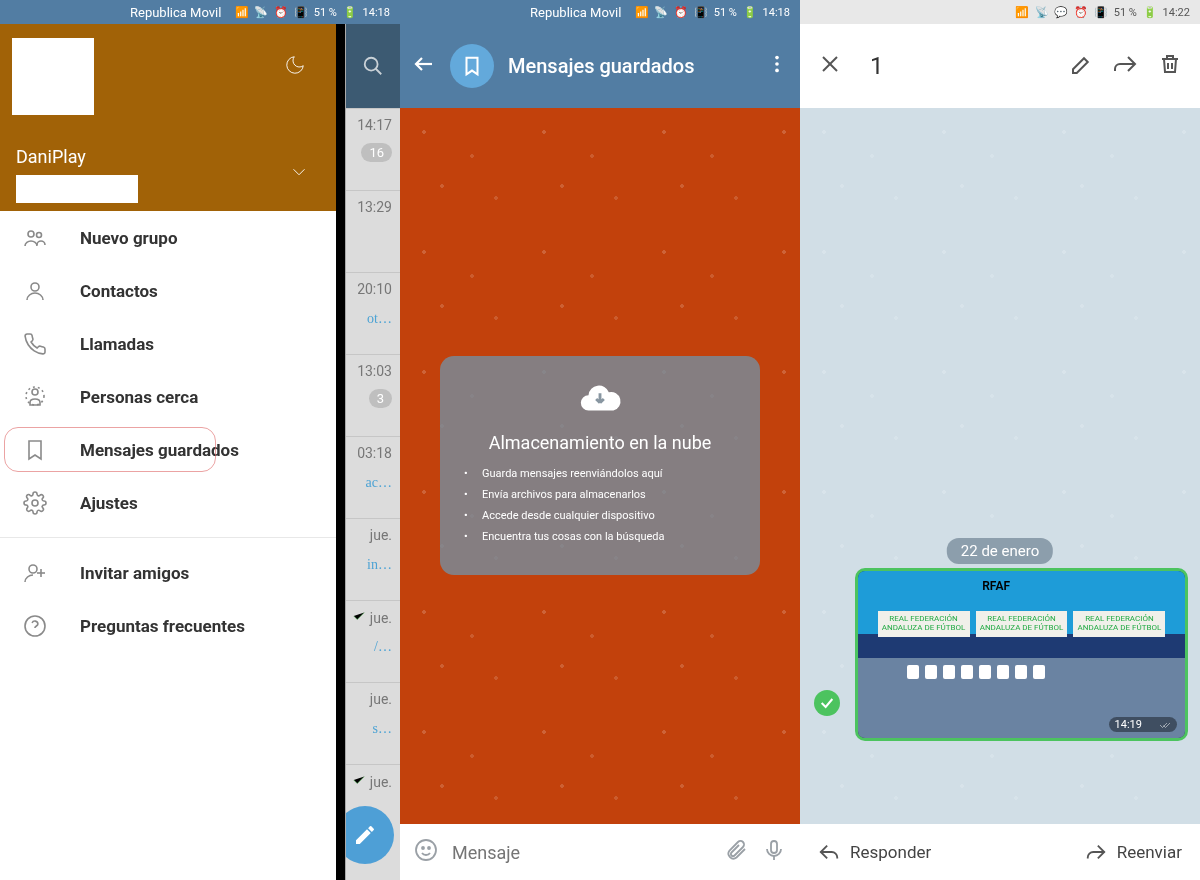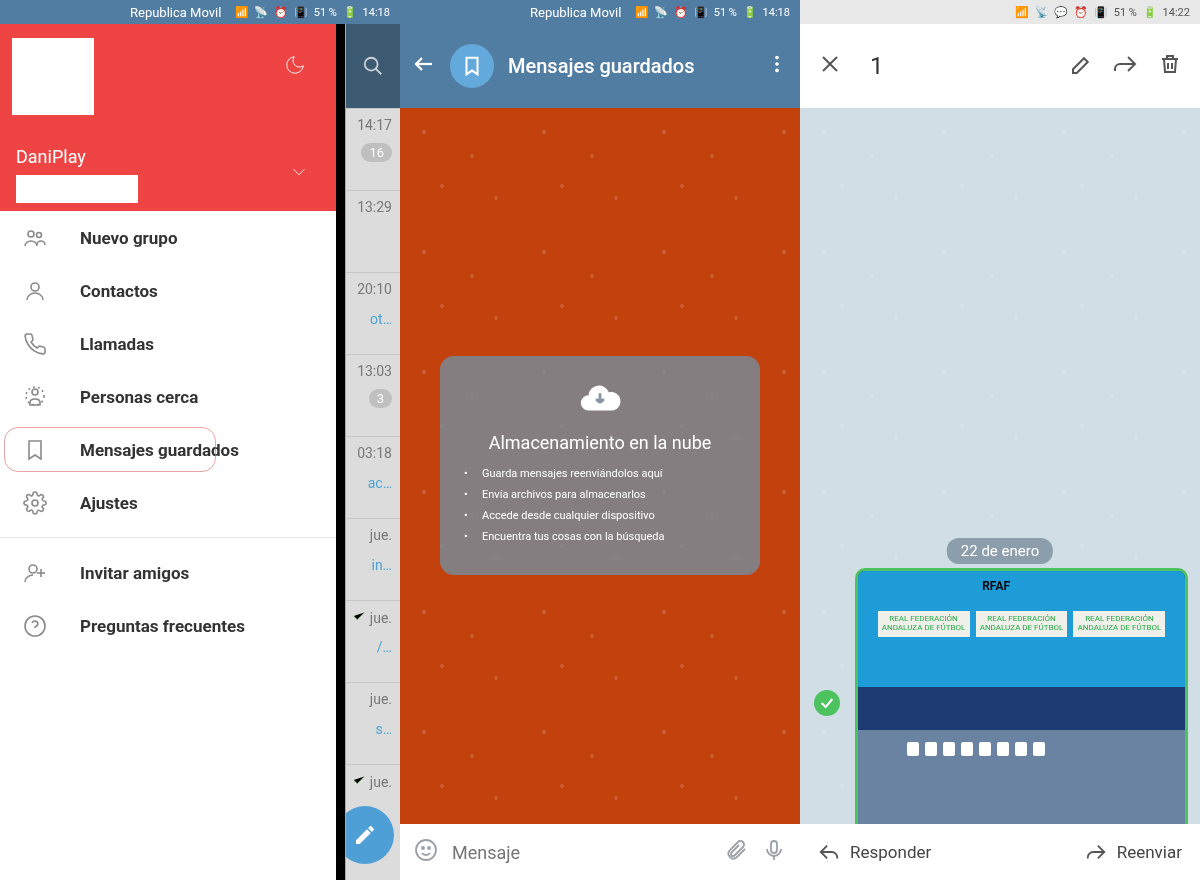--- a/index.html
+++ b/index.html
@@ -7,21 +7,21 @@
   .panel { height: 100%; display: flex; flex-direction: column; }
   .p1 { width: 400px; }
   .p2 { width: 400px; }
   .p3 { width: 400px; }
 
   
   .statusbar { height: 24px; background: #527da3; display: flex; align-items: center; justify-content: flex-end; color: #fff; font-size: 11px; padding: 0 10px; gap: 6px; }
   .statusbar .carrier { margin-right: auto; margin-left: 120px; font-size: 13px; }
 
   
-  .drawer-head { background: #ef4444; height: 187px; position: relative; color: #fff; }
+  .drawer-head { background: #a16207; height: 187px; position: relative; color: #fff; }
   .avatar-sq { width: 82px; height: 77px; background: #fff; position: absolute; top: 14px; left: 12px; }
   .moon { position: absolute; top: 30px; right: 30px; }
   .moon svg { width: 22px; height: 22px; stroke: #fff; }
   .acct-name { position: absolute; bottom: 44px; left: 16px; font-size: 18px; }
   .acct-phone-cover { position: absolute; bottom: 8px; left: 16px; width: 122px; height: 28px; background: #fff; }
   .expand-arrow { position: absolute; bottom: 24px; right: 26px; }
   .expand-arrow svg { width: 22px; height: 22px; stroke: #fff; }
 
   .menu-list { background: #fff; flex: 1; }
   .menu-item { display: flex; align-items: center; height: 53px; padding-left: 22px; cursor: pointer; position: relative; font-weight: bold; }
@@ -33,21 +33,21 @@
     content: ""; position: absolute; left: 4px; right: 120px; top: 4px; bottom: 4px;
     border: 1px solid #d66; border-radius: 14px; opacity: .6; pointer-events: none;
   }
 
   
   .chat-strip { width: 55px; background: #dcdcdc; position: absolute; left: 345px; top: 24px; bottom: 0; border-left: 1px solid #aaa; overflow: hidden; }
   .strip-top { height: 84px; background: #3c5a72; display:flex; align-items:center; justify-content:center; }
   .strip-top svg { width:22px; height:22px; stroke:#c9d1d7; fill:none; stroke-width:2; }
   .strip-row { height: 82px; position: relative; border-top: 1px solid #c6c6c6; font-size:14px; color:#777; }
   .strip-row .t { position:absolute; top:8px; right:8px; }
-  .strip-row .sn { position:absolute; top:38px; right:8px; left:8px; text-align:right; color:#4da3d4; white-space:nowrap; overflow:hidden; }
+  .strip-row .sn { position:absolute; top:38px; right:8px; left:8px; text-align:right; color:#4da3d4; white-space:nowrap; overflow:hidden;font-family:Liberation Serif, serif; }
   .strip-row .badge { position:absolute; top:34px; right:8px; background:#bfbfbf; color:#fff; border-radius:12px; padding:2px 8px; font-size:13px; }
   .strip-row .chk svg{ width:14px; height:14px; stroke:#4caf50; display:inline; }
   .fab { position:absolute; bottom:16px; right:6px; width:58px; height:58px; border-radius:50%; background:#4e9fd6; display:flex; align-items:center; justify-content:center; }
   .fab svg { width:24px; height:24px; fill:#fff; }
 
   
   .p2 { position: relative; background: #d1dee6; }
   .header2 { height: 84px; background: #527da3; display:flex; align-items:center; color:#fff; padding:0 12px; gap:14px; }
   .header2 .back svg { width:24px; height:24px; stroke:#fff; fill:none; stroke-width:2.2; }
   .saved-avatar { width: 44px; height:44px; border-radius:50%; background:#63a9db; display:flex; align-items:center; justify-content:center; }
@@ -77,21 +77,21 @@
   .p3 { background:#fff; position:relative; }
   .statusbar3 { height:24px; background:#e8e8e8; color:#555; display:flex; align-items:center; justify-content:flex-end; padding:0 10px; gap:6px; font-size:11px; }
   .sel-header { height:84px; display:flex; align-items:center; padding:0 18px; gap:20px; }
   .sel-header svg { width:24px; height:24px; stroke:#555; fill:none; stroke-width:2; }
   .sel-header .cnt { font-size:24px; color:#333; flex:1; margin-left:8px; }
   .sel-header .act { cursor:pointer; }
 
   .p3-body { position:absolute; top:108px; left:0; right:0; bottom:56px; background:#d1dee6; }
   .p3-body .doodle-bg { position:absolute; inset:0; }
   .date-pill { position:absolute; top:430px; left:50%; transform:translateX(-50%); background:rgba(120,140,155,.78); color:#fff; font-size:15px; padding:4px 14px; border-radius:12px; }
-  .msg-photo { position:absolute; top:460px; right:12px; left:55px; height:312px; border:3px solid #4cc35f; border-radius:10px; overflow:hidden; background:#1e3a4a; }
+  .msg-photo { position:absolute; top:460px; right:12px; left:55px; height:173px; border:3px solid #4cc35f; border-radius:10px; overflow:hidden; background:#1e3a4a; }
   .msg-photo .arena {
     position:absolute; inset:0;
     background: linear-gradient(#1e9cd8 0 38%, #1e3a73 38% 52%, #6a83a2 52% 100%);
   }
   .msg-photo .banner1 { position:absolute; top:8px; left:38%; font-size:12px; color:#000; font-weight:600; }
   .msg-photo .banner-row { position:absolute; top:40px; left:6%; right:6%; display:flex; gap:6px; }
   .msg-photo .banner-row div { flex:1; background:#f0f0ea; color:#2a4; font-size:8px; text-align:center; padding:4px 2px; line-height:1.1; }
   .msg-photo .chairs { position:absolute; top:56%; left:15%; right:10%; display:flex; gap:6px; }
   .msg-photo .chairs span { width:12px; height:14px; background:#fff; border-radius:2px; }
   .msg-photo .ts { position:absolute; bottom:6px; right:8px; background:rgba(0,0,0,.4); color:#fff; font-size:11px; padding:1px 6px; border-radius:8px; display:flex; align-items:center; gap:17px; }

